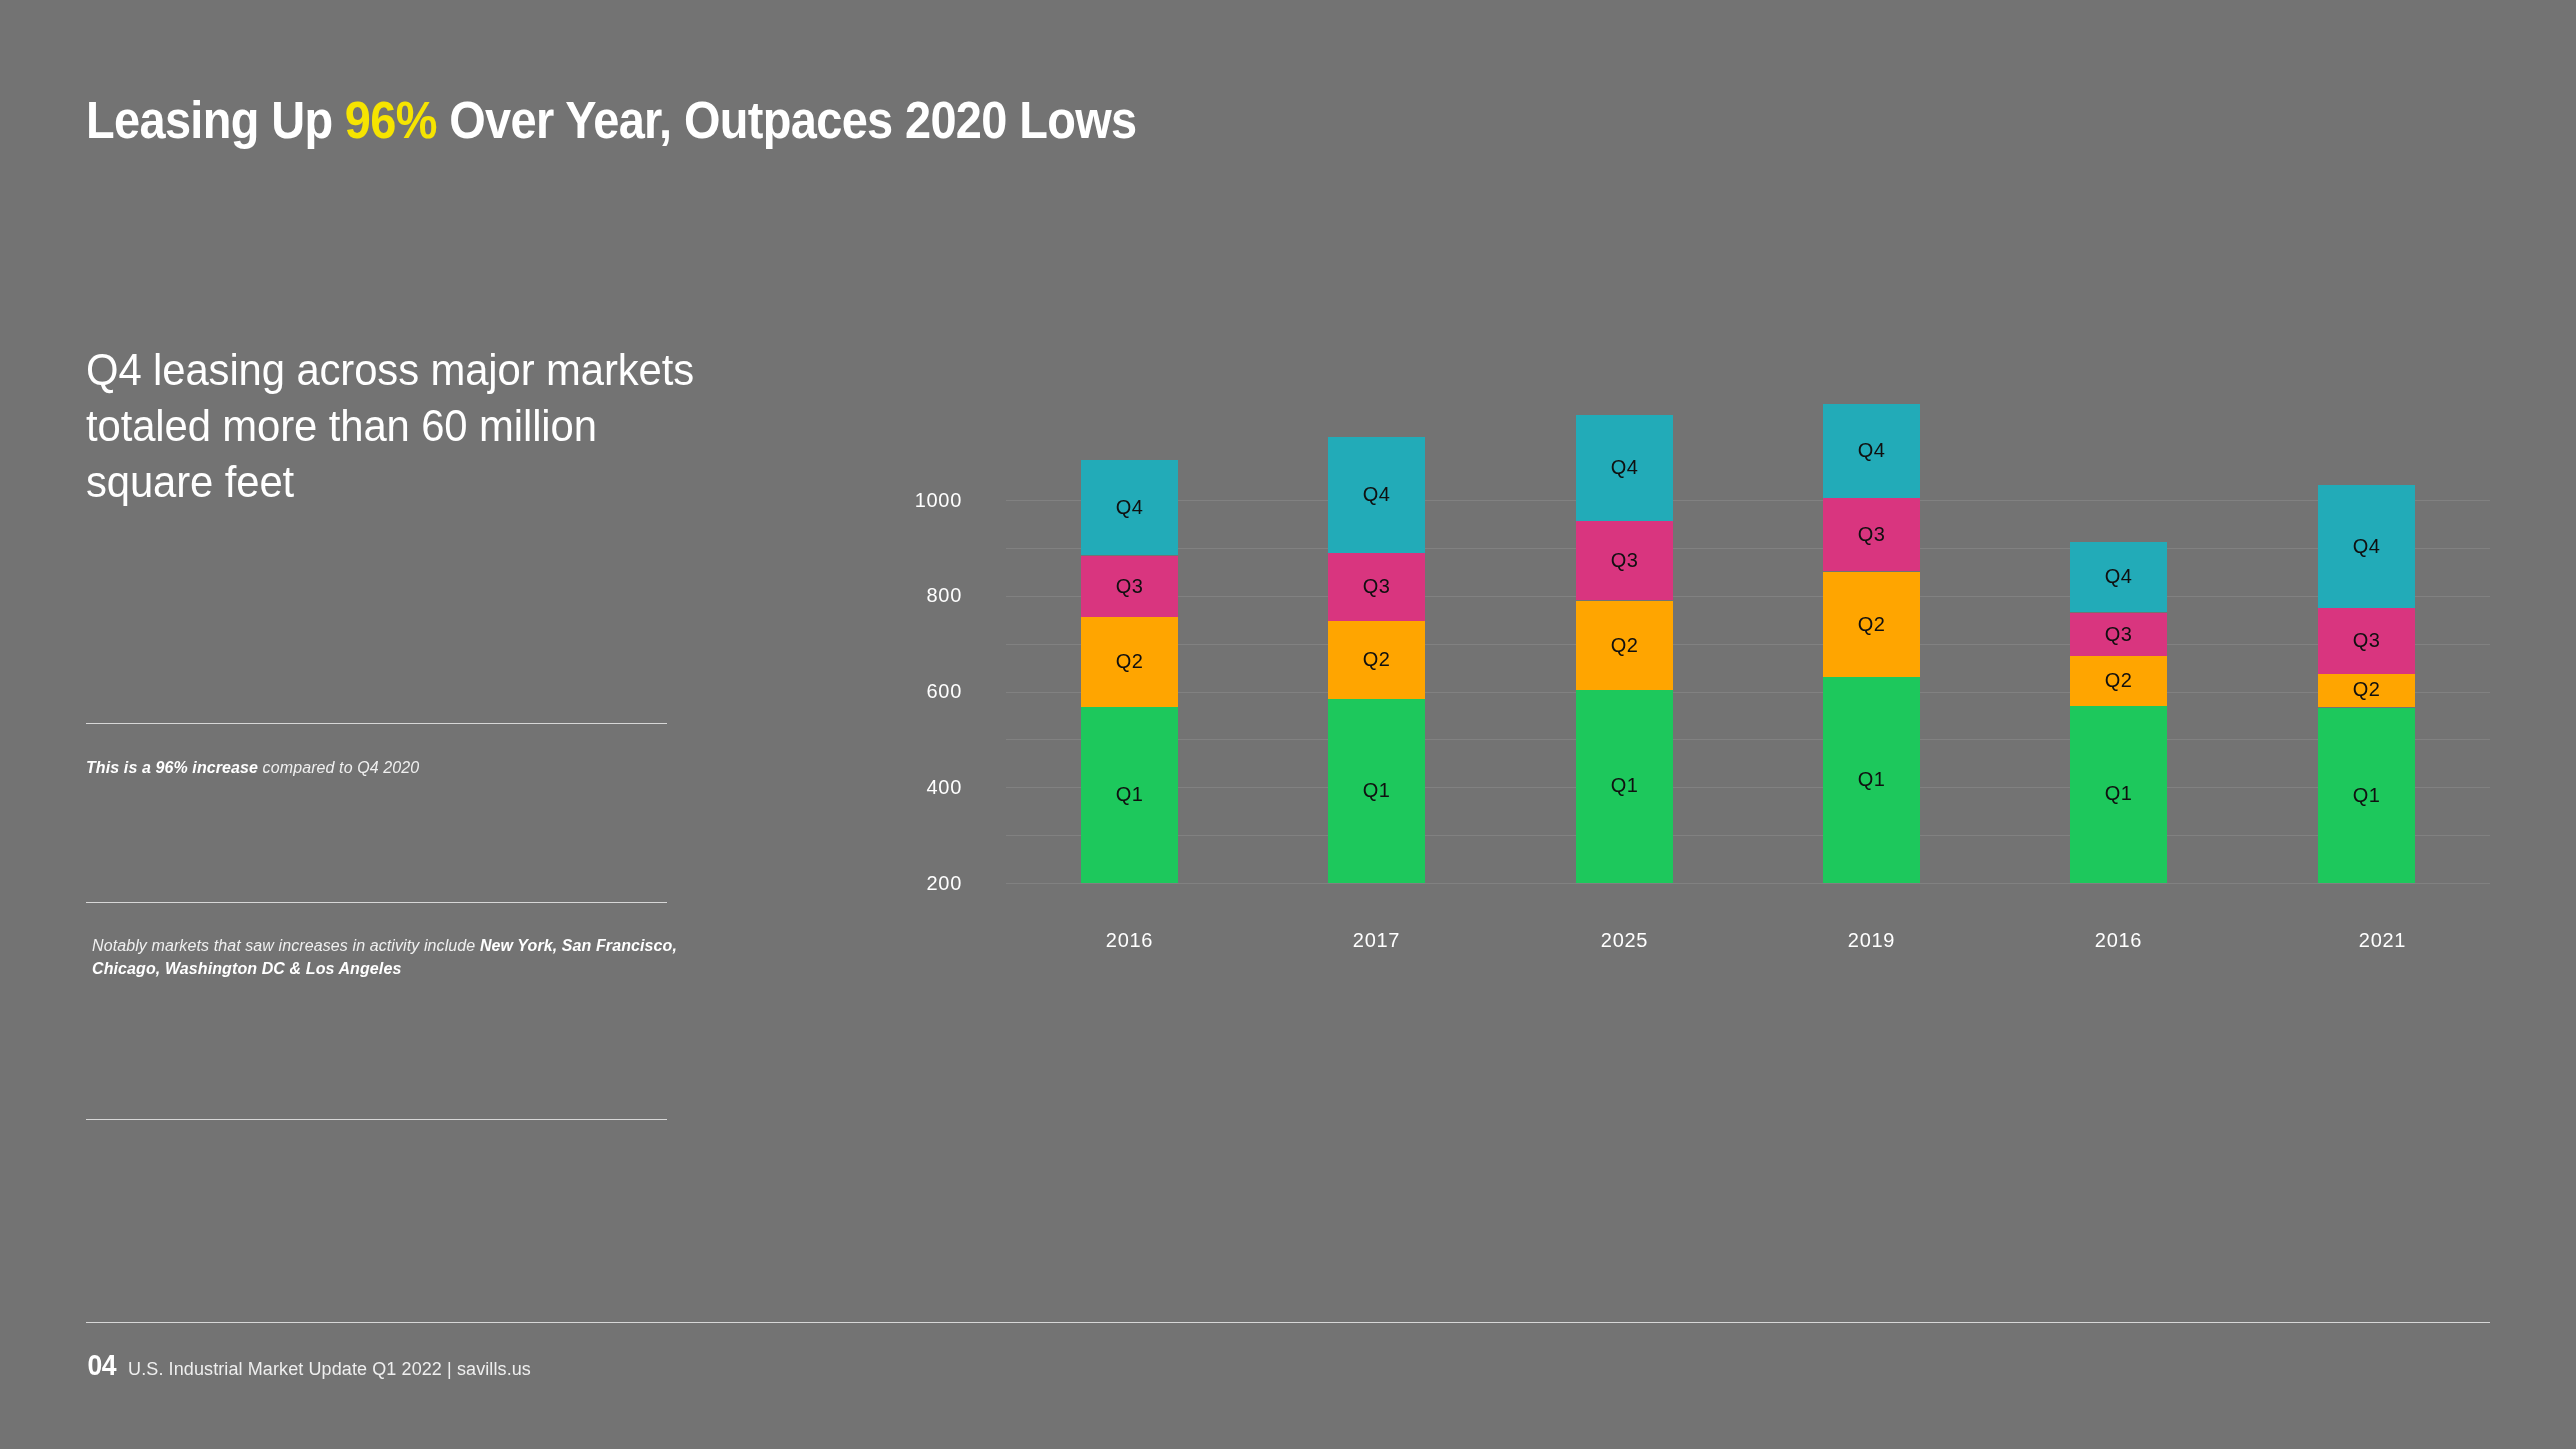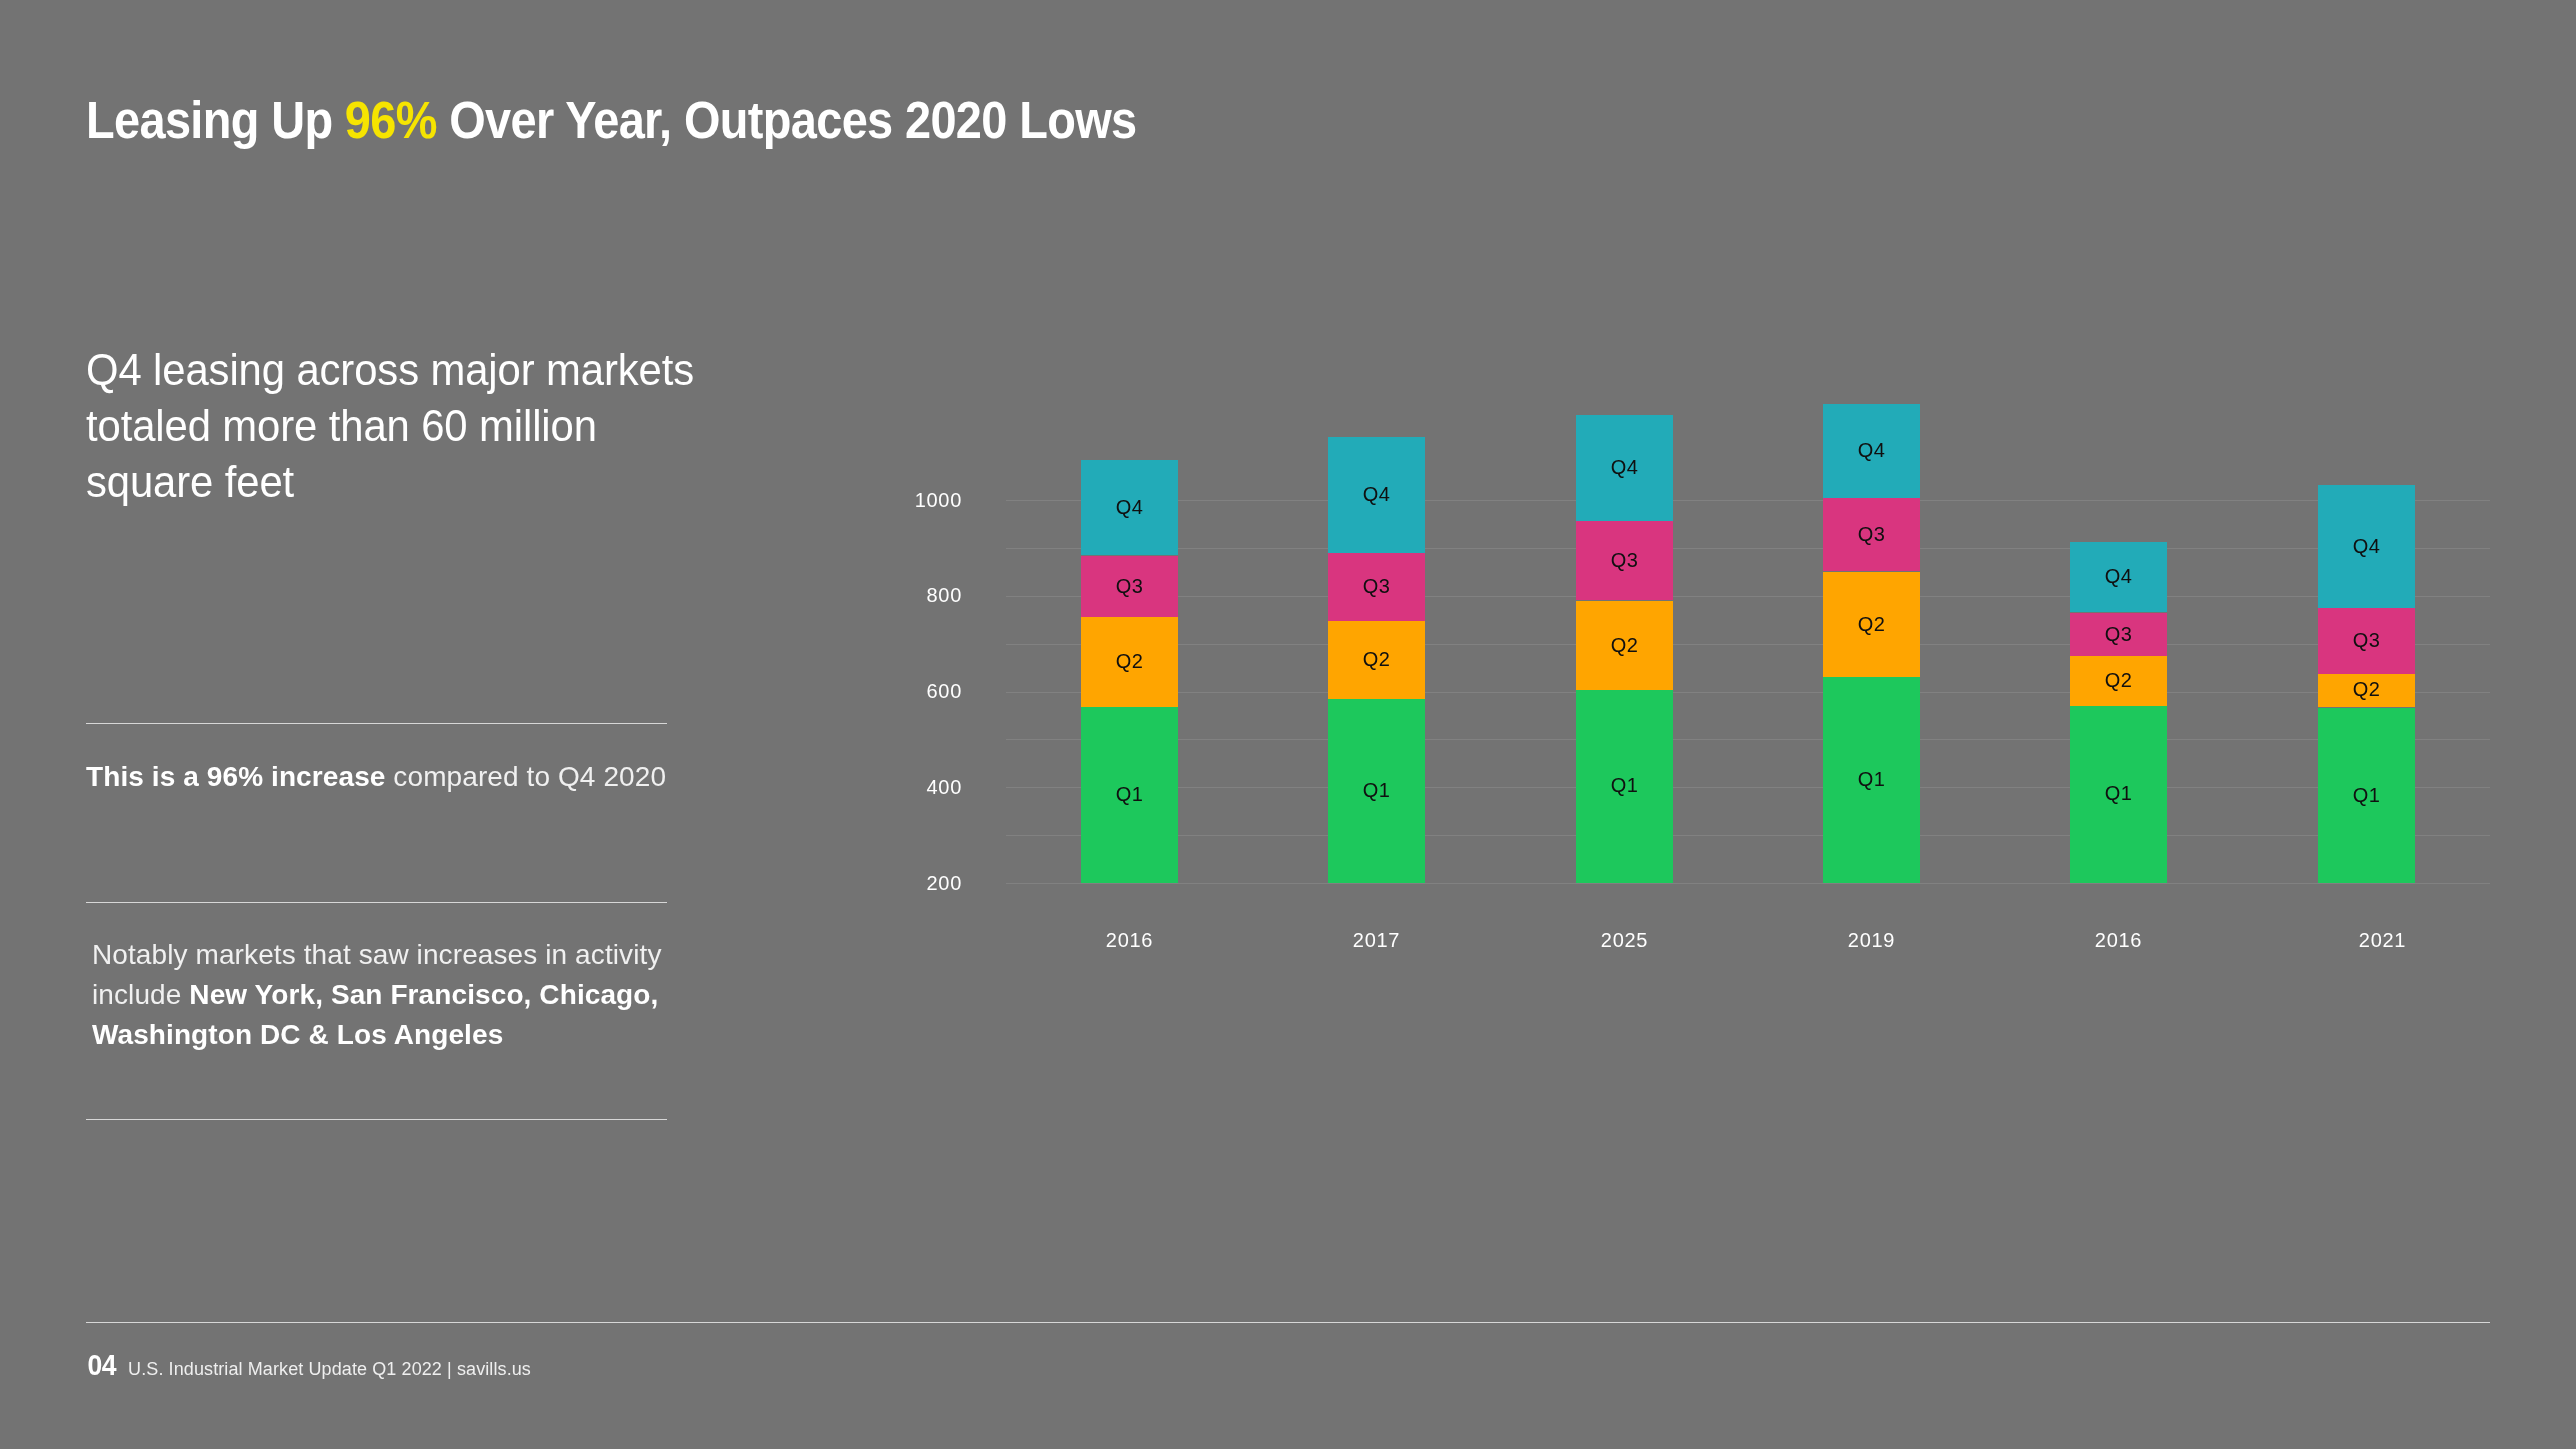--- a/index.html
+++ b/index.html
@@ -48,25 +48,26 @@
 
   .rule {
     height: 1.3px;
     background: #d7d7d7;
     width: 581px;
     margin: 0;
   }
 
   .note-block { width: 590px; }
   .note {
-    font-size: 28px;
+    font-size: 16px;
     line-height: 1.42;
     color: #f0f0f0;
     font-weight: 300;
     letter-spacing: 0.1px;
+    font-style: italic;
   }
   .note b { font-weight: 700; color: #ffffff; }
 
   #rule1 { position: absolute; left: 86px; top: 723px; }
   #note1 { position: absolute; left: 86px; top: 757px; }
   #rule2 { position: absolute; left: 86px; top: 902px; }
   #note2 { position: absolute; left: 92px; top: 935px; }
   #rule3 { position: absolute; left: 86px; top: 1119px; }
   #note3 { position: absolute; left: 86px; top: 1152px; }
 

